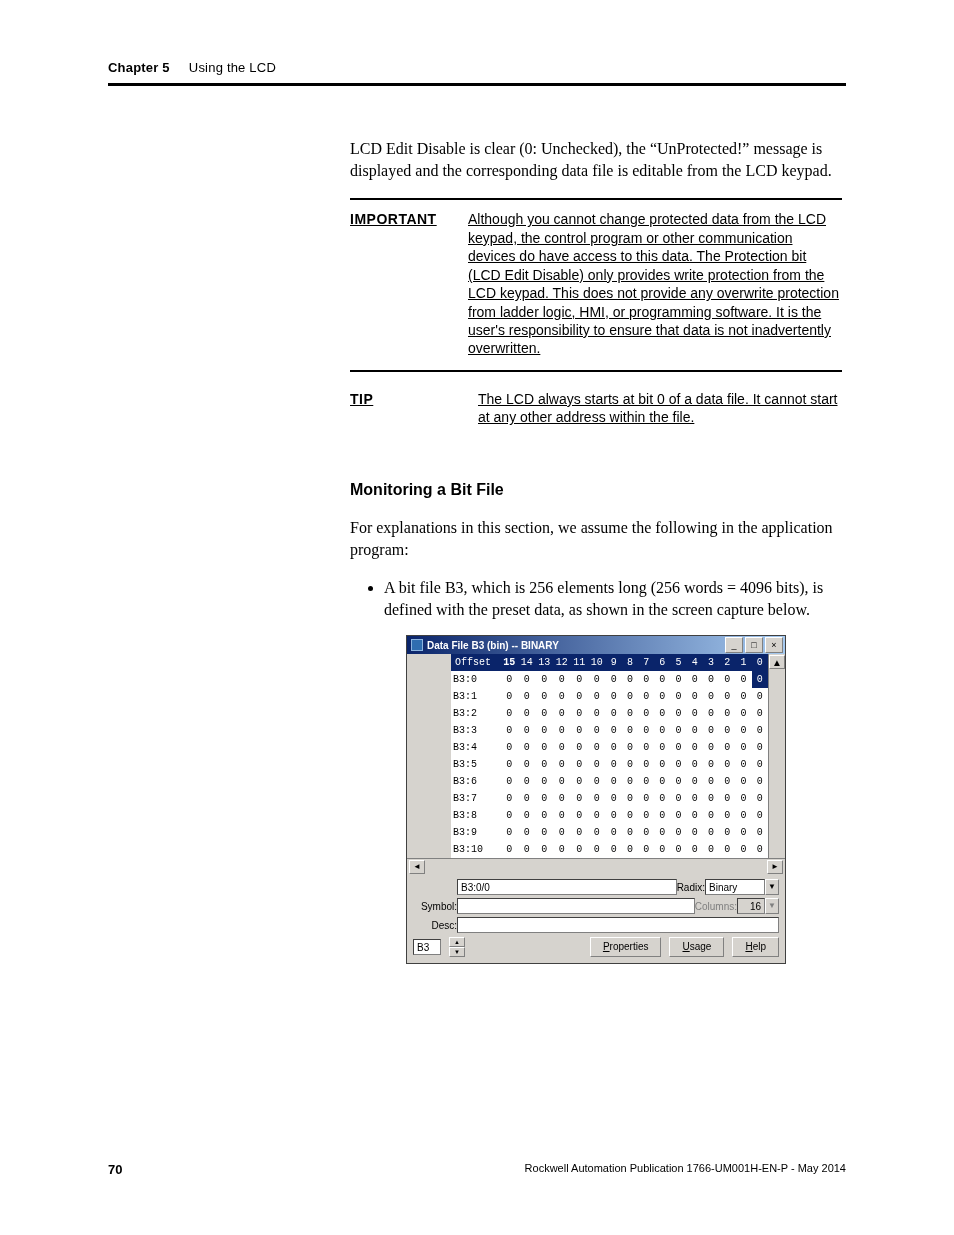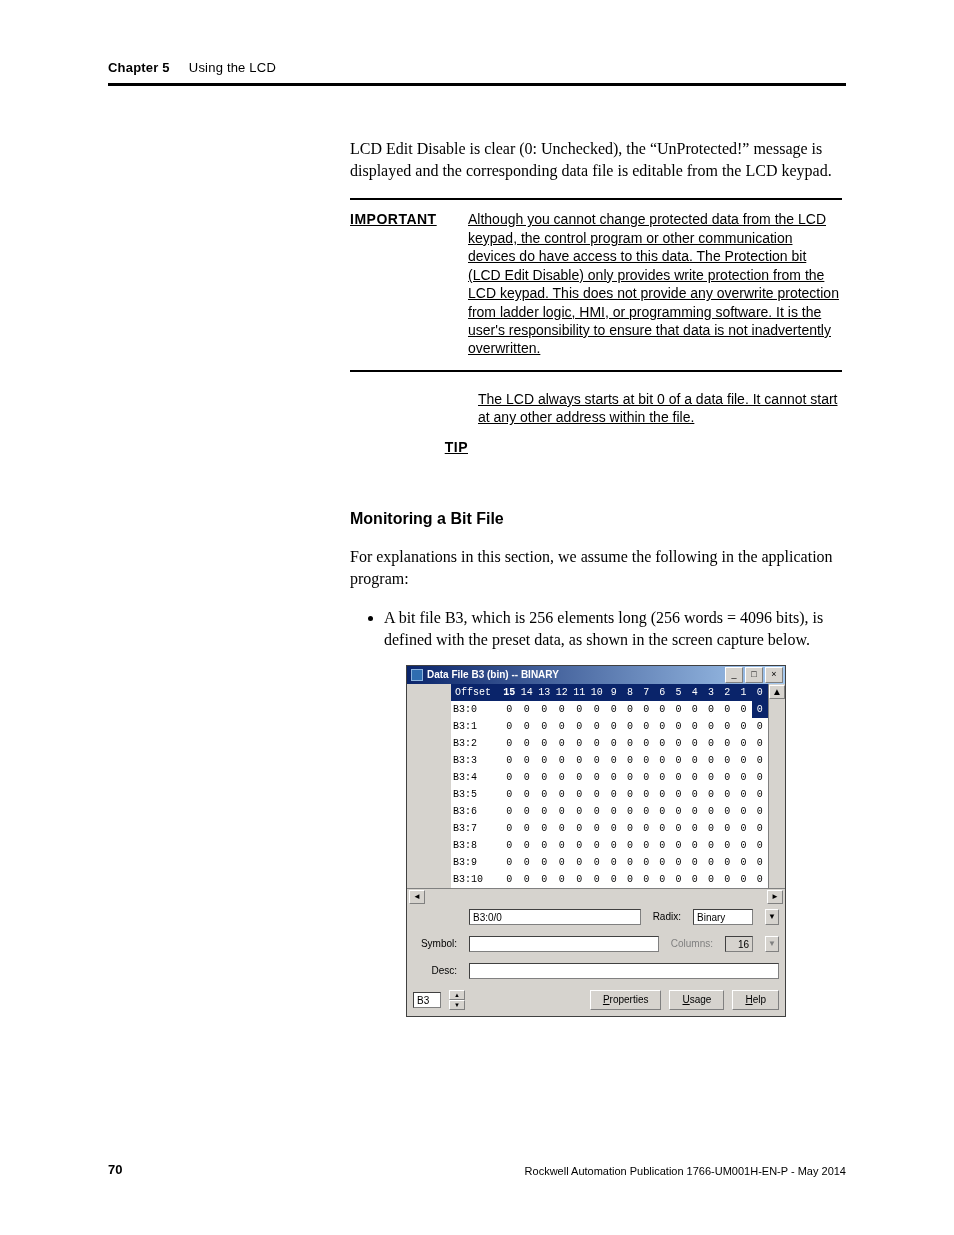--- a/index.html
+++ b/index.html
@@ -55,21 +55,21 @@
     line-height: 1.32;
     padding: 10px 0 12px 0;
     text-decoration: underline;
   }
   .callout .label {
     width: 118px;
     flex: 0 0 118px;
     font-weight: 700;
     letter-spacing: .5px;
   }
-  .callout.tip .label { text-align: right; padding-right: 10px; margin-top: 48px; }
+  .callout.tip .label { text-align: left; padding-right: 10px; }
   .callout .text { flex: 1 1 auto; }
 
   h3.section {
     font-family: Arial, Helvetica, sans-serif;
     font-weight: 700;
     font-size: 16px;
     margin: 42px 0 18px 0;
   }
 
   
@@ -147,21 +147,21 @@
     font: 8px/1 Arial;
   }
   .hbtn {
     width: 14px; height: 12px;
     background: #d6d3ce;
     border: 1px solid #808080; border-top-color:#fff; border-left-color:#fff;
     display:flex;align-items:center;justify-content:center;
   }
 
   .panel { padding: 4px 6px 6px 6px; font-size: 10px; }
-  .panel .row { display:flex; align-items:center; margin-bottom: 11px; gap:12px; }
+  .panel .row { display:flex; align-items:center; margin-bottom: 3px; gap:0; }
   .panel .lbl { width: 44px; text-align: right; }
   .field {
     flex: 1 1 auto;
     height: 16px;
     background: #fff;
     border: 1px solid #808080; border-top-color:#404040; border-left-color:#404040;
     padding: 0 3px;
     font: 10px/16px Tahoma, Arial, sans-serif;
     box-sizing: border-box;
   }
@@ -187,21 +187,20 @@
     font:10px/18px Tahoma, Arial;
   }
   .wbtn u{text-decoration:underline;}
 
   .footer {
     position: absolute;
     left: 108px; right: 108px; bottom: 58px;
     display: flex; justify-content: space-between;
     font-family: Arial, Helvetica, sans-serif;
     font-size: 11px;
-    align-items: flex-end;
   }
   .footer .pn { font-weight: 700; font-size: 13px; }
 </style>
 </head>
 <body>
 
 <div class="page">
   <div class="running-head">
     <b>Chapter 5</b>
     &nbsp;&nbsp;&nbsp;

